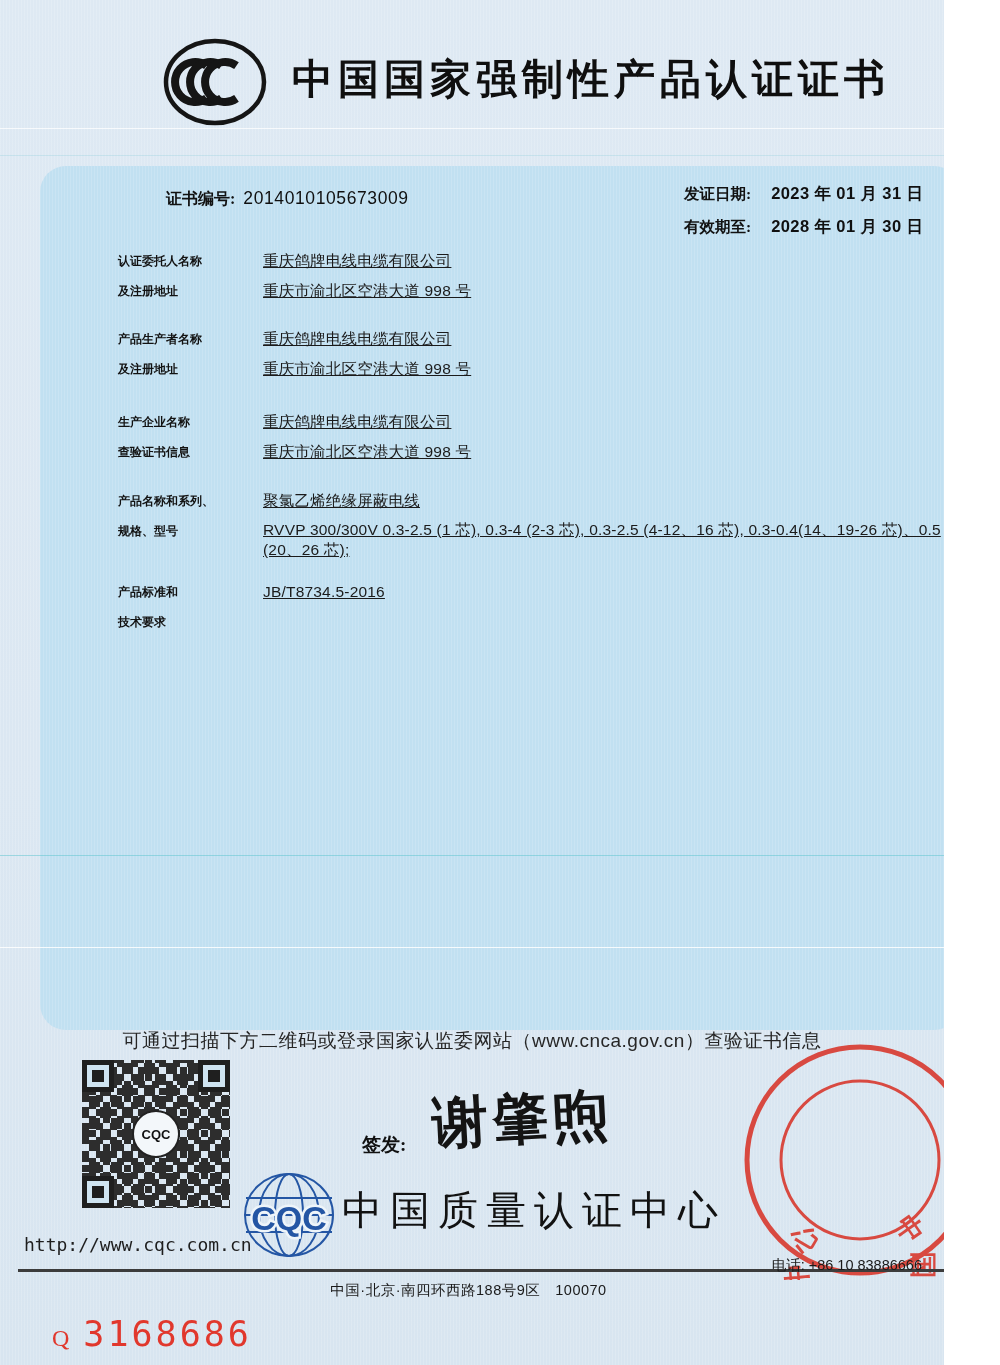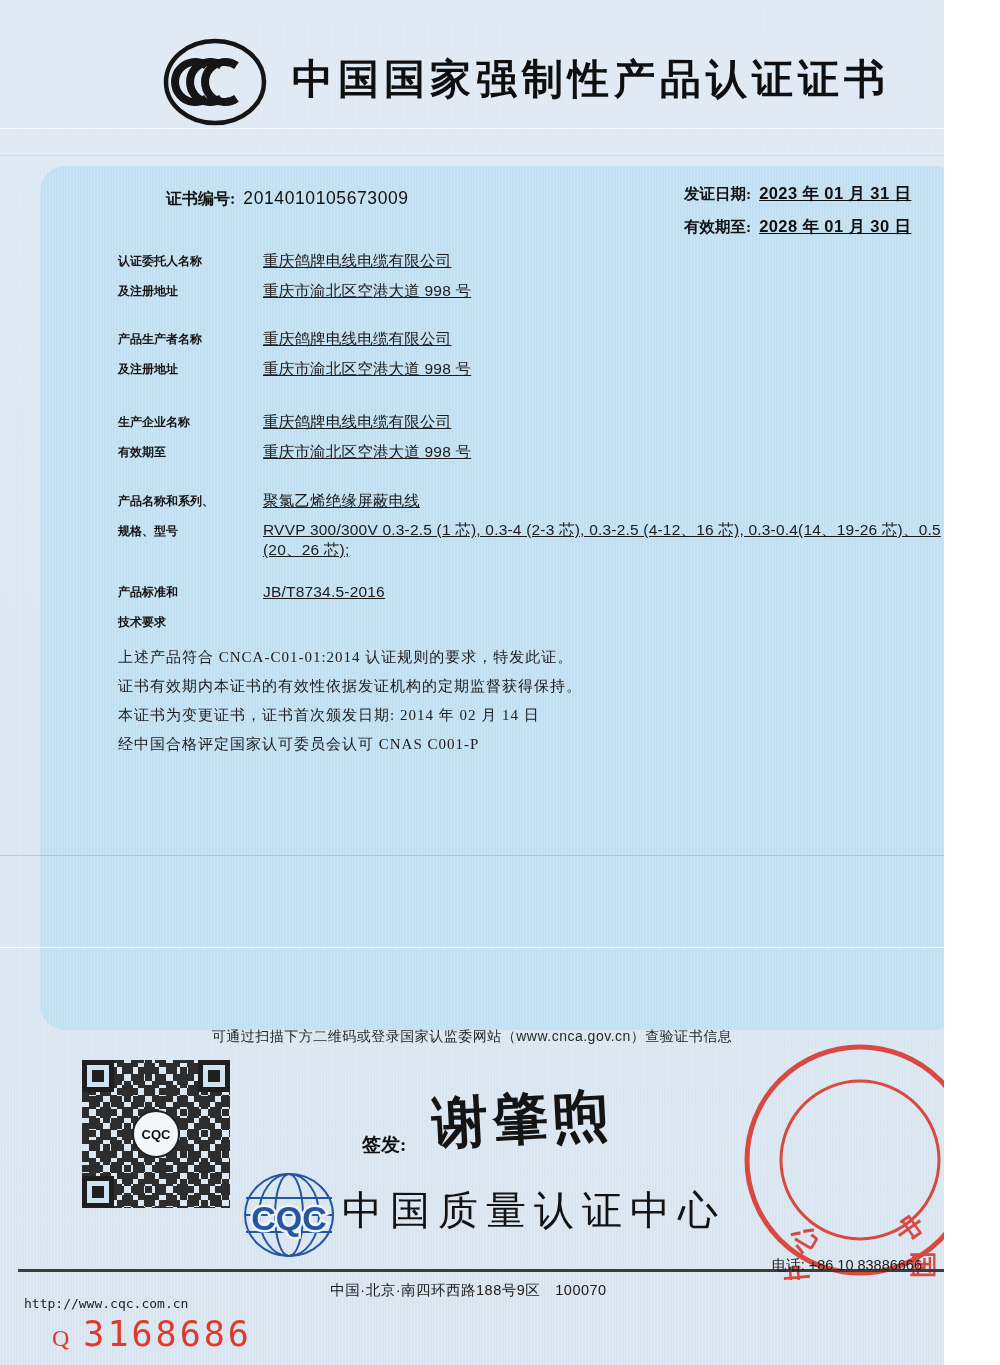--- a/index.html
+++ b/index.html
@@ -32,37 +32,37 @@
     font-size:41px; font-weight:bold; letter-spacing:5px; color:#0f0f0f;
     white-space:nowrap;
   }
 
   
   .kai { font-family:"Liberation Serif", serif; font-weight:bold; color:#111; }
   .meta-certno { position:absolute; left:166px; top:188px; font-size:16px; white-space:nowrap; }
   .meta-certno .num { font-family:"Liberation Sans",sans-serif; font-weight:normal; font-size:17.5px; letter-spacing:.6px; color:#101010; margin-left:8px;}
   .meta-right { position:absolute; left:684px; top:183px; font-size:15.5px; }
   .meta-right .mrow { white-space:nowrap; margin-bottom:11px; }
-  .meta-right .mval { font-family:"Liberation Sans",sans-serif; font-weight:bold; font-size:16.5px; color:#101010; margin-left:8px; letter-spacing:.4px;text-decoration:underline;}
+  .meta-right .mval { font-family:"Liberation Sans",sans-serif; font-weight:bold; font-size:16.5px; color:#101010; margin-left:20px; letter-spacing:.4px;}
 
   
   .fgroup { position:absolute; left:118px; width:830px; }
   .fgroup .lcol { position:absolute; left:0; top:0; width:145px; font-weight:bold; font-size:12px; color:#121212; line-height:30px; }
   .fgroup .vcol { position:absolute; left:145px; top:0; width:685px; font-size:15.5px; color:#1b1b1b; line-height:30px; letter-spacing:.2px;text-decoration:underline;}
   .fg-1 { top:246px; } .fg-2 { top:324px; } .fg-3 { top:407px; } .fg-4 { top:486px; } .fg-5 { top:577px; }
   .fg-4 .vcol .spec { line-height:20px; margin-top:4px; }
 
   
   .statements { position:absolute; left:118px; top:648px; width:800px;
     font-family:"Liberation Serif", serif; font-size:15px; color:#1c1c1c; letter-spacing:1px; }
   .statements div { margin-bottom:10px; white-space:nowrap; }
 
   
   .verify-note { position:absolute; left:0; right:0; top:1028px; text-align:center;
-    font-size:14px; color:#262626; letter-spacing:.5px; }
+    font-size:19px; color:#262626; letter-spacing:.5px; }
 
   
   .qr { position:absolute; left:82px; top:1060px; width:148px; height:148px;
     background:
       repeating-conic-gradient(#2d2d2d 0% 25%, rgba(0,0,0,0) 0% 50%) 0px 0px/14px 14px,
       repeating-conic-gradient(#2d2d2d 0% 25%, rgba(0,0,0,0) 0% 50%) 7px 3px/22px 22px;
   }
   .finder { position:absolute; width:32px; height:32px; border:5px solid #1f1f1f; background:#cfe4f1; }
   .finder::after { content:""; position:absolute; inset:5px; background:#1f1f1f; }
   .f-tl { left:0; top:0; } .f-tr { right:0; top:0; } .f-bl { left:0; bottom:0; }
@@ -77,21 +77,21 @@
 
   
   .cqc-logo { position:absolute; left:242px; top:1168px; width:94px; height:94px; }
   .issuer-name { position:absolute; left:342px; top:1183px; font-size:40px; letter-spacing:8px; color:#121212; white-space:nowrap; }
 
   
   .stamp { position:absolute; left:740px; top:1040px; width:240px; height:240px; opacity:.9; }
 
   
   .footer-rule { position:absolute; left:18px; top:1269px; width:964px; height:3px; background:#3c3c3c; }
-  .footer-web { position:absolute; left:24px; top:1296px; font-family:"DejaVu Sans Mono", monospace; font-size:13px; color:#1e1e1e; }
+  .footer-web { position:absolute; left:24px; top:1234px; font-family:"DejaVu Sans Mono", monospace; font-size:18px; color:#1e1e1e; }
   .footer-addr { position:absolute; left:0; right:7px; top:1281px; text-align:center; font-size:14.5px; color:#1a1a1a; letter-spacing:.5px; }
   .footer-phone { position:absolute; right:22px; top:1256px; font-size:14.5px; color:#1a1a1a; }
   .serial { position:absolute; left:52px; top:1314px; color:#e1382d; white-space:nowrap; }
   .serial .q { font-family:"Liberation Serif", serif; font-size:24px; }
   .serial .digits { font-family:"DejaVu Sans Mono", monospace; font-size:35px; letter-spacing:3px; margin-left:14px; }
 </style>
 </head>
 <body>
 
 <div class="page">
@@ -141,21 +141,21 @@
     </div>
     <div class="vcol">
       <div>重庆鸽牌电线电缆有限公司</div>
       <div>重庆市渝北区空港大道 998 号</div>
     </div>
   </div>
 
   <div class="fgroup fg-3">
     <div class="lcol">
       <div>生产企业名称</div>
-      <div>有效期至</div>
+      <div>查验证书信息</div>
     </div>
     <div class="vcol">
       <div>重庆鸽牌电线电缆有限公司</div>
       <div>重庆市渝北区空港大道 998 号</div>
     </div>
   </div>
 
   <div class="fgroup fg-4">
     <div class="lcol">
       <div>产品名称和系列、</div>
@@ -170,26 +170,20 @@
   <div class="fgroup fg-5">
     <div class="lcol">
       <div>产品标准和</div>
       <div>技术要求</div>
     </div>
     <div class="vcol">
       <div>JB/T8734.5-2016</div>
     </div>
   </div>
 
-  <div class="statements">
-    <div>上述产品符合 CNCA-C01-01:2014 认证规则的要求，特发此证。</div>
-    <div>证书有效期内本证书的有效性依据发证机构的定期监督获得保持。</div>
-    <div>本证书为变更证书，证书首次颁发日期: 2014 年 02 月 14 日</div>
-    <div>经中国合格评定国家认可委员会认可 CNAS C001-P</div>
-  </div>
 
   <div class="verify-note">可通过扫描下方二维码或登录国家认监委网站（www.cnca.gov.cn）查验证书信息</div>
 
   <div class="qr">
     <div class="finder f-tl"></div>
     <div class="finder f-tr"></div>
     <div class="finder f-bl"></div>
     <div class="qr-badge">CQC</div>
   </div>
 

